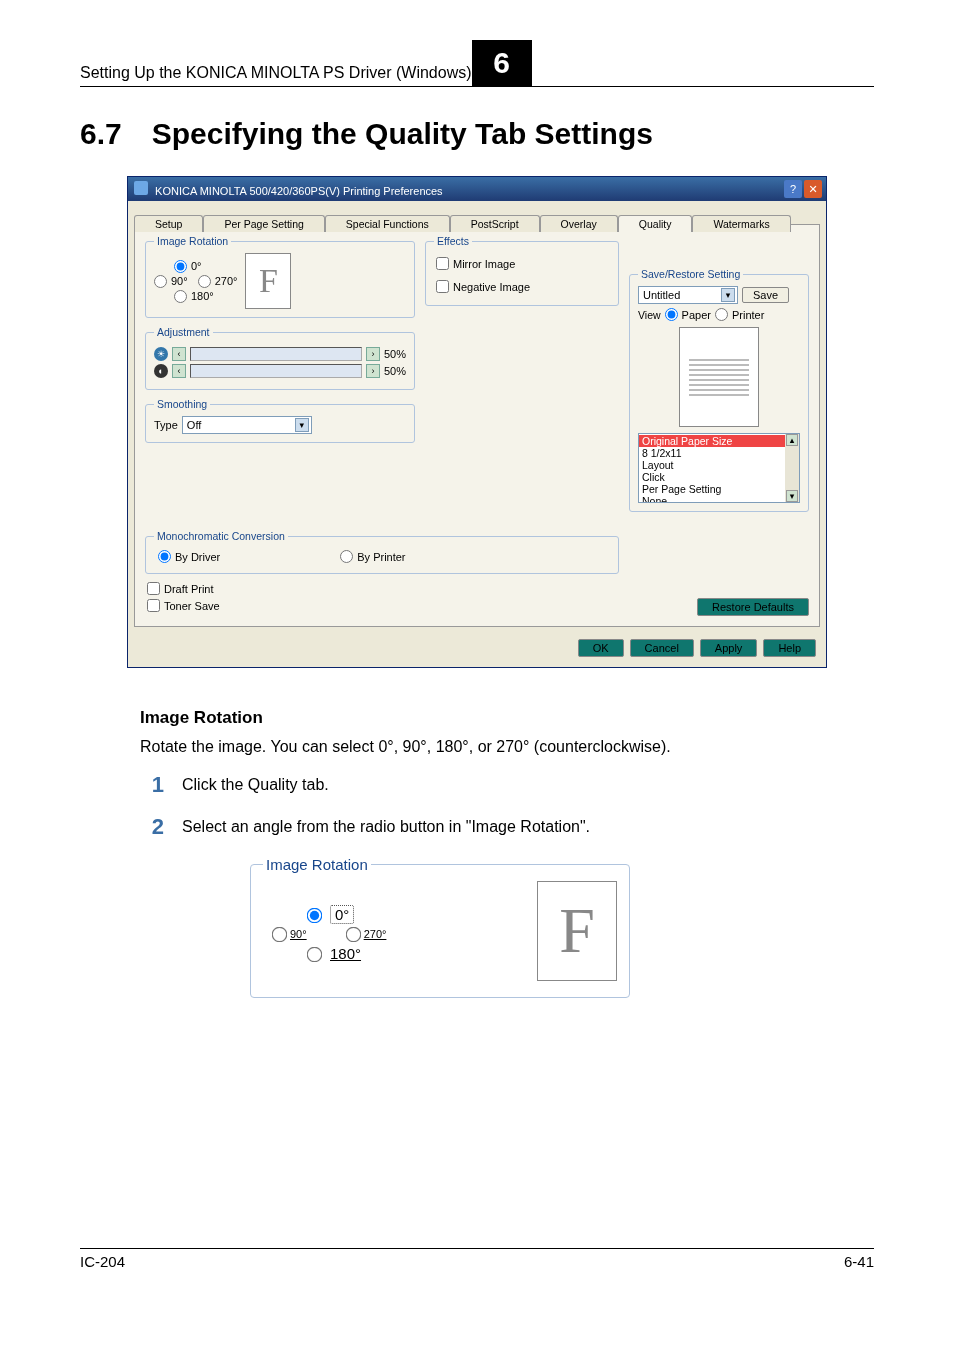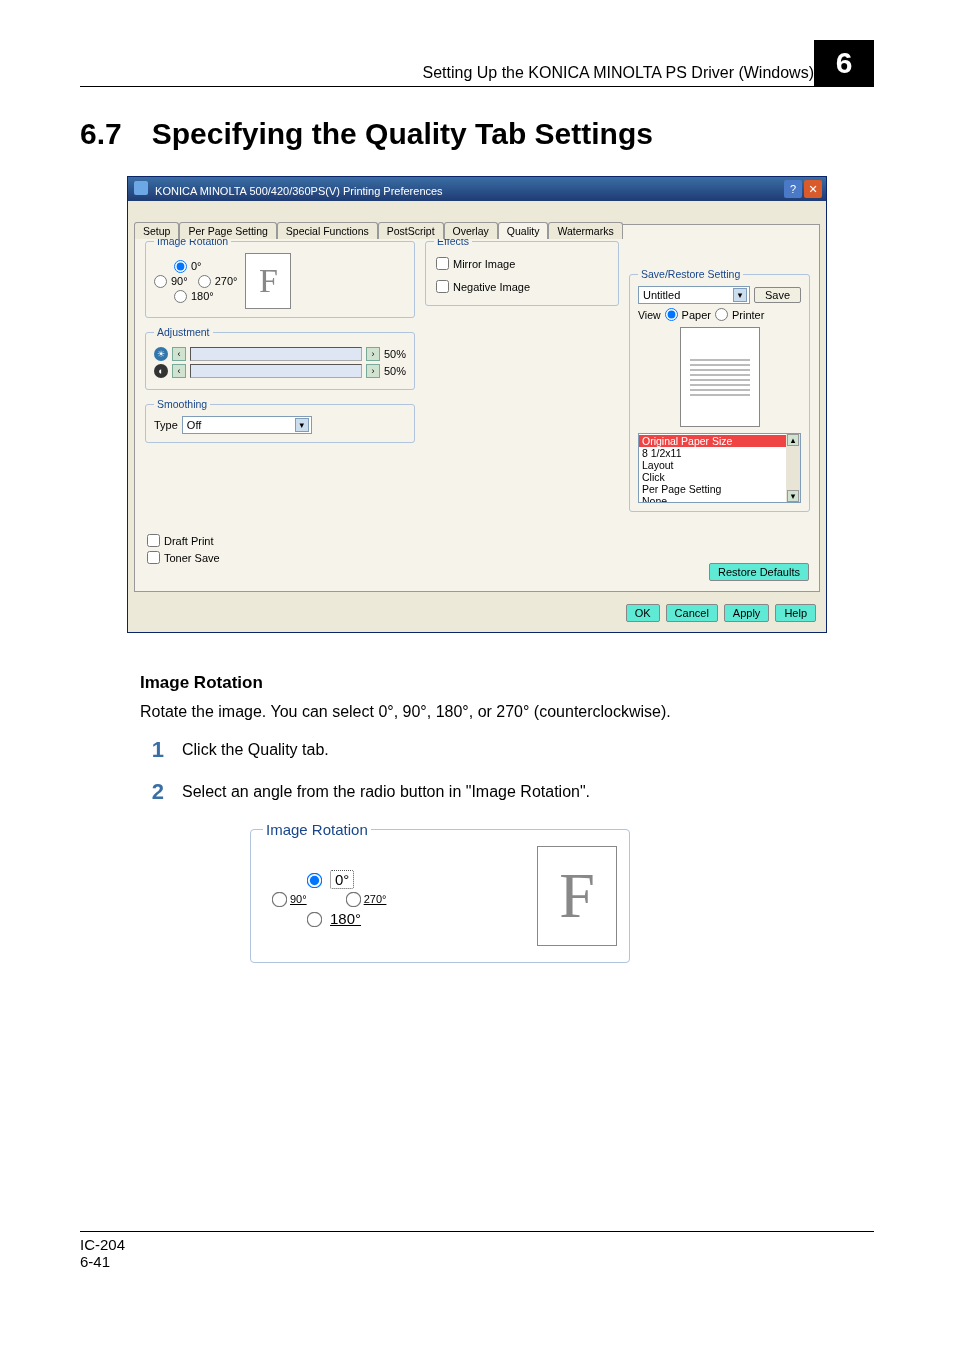--- a/index.html
+++ b/index.html
@@ -10,21 +10,21 @@
     background: #fff;
     width: 954px;
   }
   .page {
     padding: 40px 80px 30px 80px;
     min-height: 1300px;
     position: relative;
   }
   .runhead {
     display: flex;
-    justify-content: flex-end;
+    justify-content: flex-start;
     align-items: flex-end;
     border-bottom: 1px solid #000;
     padding-bottom: 4px;
     margin-bottom: 30px;
   }
   .runhead-title { font-size: 16px; }
   .chapnum-box {
     background: #000; color: #fff;
     font-size: 30px; font-weight: bold;
     width: 60px; height: 46px;
@@ -49,23 +49,23 @@
     justify-content: space-between; align-items: center;
     padding: 3px 4px 3px 6px;
   }
   .titlebar .icon { width: 14px; height: 14px; background: #6da8e6; display:inline-block; margin-right:4px; border-radius:2px;}
   .titlebar-right { display:flex; gap:2px; }
   .win-btn { width:18px; height:18px; background:#d95a2b; color:#fff; display:flex; align-items:center; justify-content:center; font-size:11px; border-radius:2px;}
   .win-btn.q { background:#4a79c7; }
   .tabs { display:flex; padding: 6px 6px 0 6px; gap:0; }
   .tab {
     border: 1px solid #999; border-bottom: none;
-    padding: 2px 8px; background: #ece9d8;
+    padding: 2px 20px; background: #ece9d8;
     border-radius: 3px 3px 0 0;
-    position: relative; top: 15px;
+    position: relative; top: 8px;
     font-size: 10.5px;
   }
   .tab.active { background: #f5f3ea; z-index: 2; }
   .tabpanel {
     border: 1px solid #999;
     margin: 0 6px 6px 6px;
     background: #f5f3ea;
     padding: 10px;
     display: grid;
     grid-template-columns: 270px 1fr 180px;
@@ -105,21 +105,21 @@
     border:1px solid #7f9db9; background:#fff; height:70px; overflow:hidden;
     font-size:10.5px; display:flex;
   }
   .listbox .items { flex:1; padding:1px 0;}
   .listbox .items div { padding:0 3px; white-space:nowrap; }
   .listbox .items div.sel { background:#ef4444; color:#fff; }
   .listbox .scrl { width:14px; background:#e8e5d6; display:flex; flex-direction:column; justify-content:space-between; align-items:center;}
   .listbox .scrl span { border:1px solid #999; background:#cfe3d0; width:12px; height:12px; font-size:9px; display:flex; align-items:center; justify-content:center;}
   .bottom-btns { display:flex; justify-content:flex-end; gap:6px; padding:6px 10px 10px 10px;}
   .bottom-btns button, .panel-btn {
-    border:1px solid #888; background:#5eead4; padding:2px 8px; border-radius:2px; font-size:11px;
+    border:1px solid #888; background:#0f766e; padding:2px 14px; border-radius:2px; font-size:11px;
   }
   .col-left { grid-column:1; }
   .col-mid { grid-column:2; }
   .col-right { grid-column:3;margin-top:33px; }
 
   .body-text { font-size: 16px; margin-left: 60px; }
   .h3 { font-weight: bold; font-size: 17px; margin: 10px 0; }
   .steps { margin-top: 14px; }
   .steps .step { display:flex; gap:18px; margin: 16px 0; align-items:flex-start;}
   .steps .num { color:#3a6ea5; font-size:22px; font-weight:bold; width:24px; text-align:right;}
@@ -139,21 +139,21 @@
   .zoom-rot .r180 { margin:4px 0 0 40px; font-size:15px; display:flex; align-items:center; gap:6px;}
   .zoom-rot input { transform: scale(1.2); }
   .zoom-f { border:1px solid #888; width:80px; height:100px; background:#fff; display:flex; align-items:center; justify-content:center; font-size:64px; color:#888; font-family: Georgia, serif;}
   .dotted-zero {
     border:1px dotted #555; padding:0 4px; border-radius:2px;
   }
 
   .footer {
     position:absolute; bottom:30px; left:80px; right:80px;
     border-top:1px solid #000; padding-top:4px;
-    display:flex; justify-content:space-between; font-size:15px;flex-direction:column;
+    display:flex; justify-content:space-between; font-size:15px;
   }
 </style>
 </head>
 <body>
 
 <div class="page">
 
   <div class="runhead">
     <span class="runhead-title">Setting Up the KONICA MINOLTA PS Driver (Windows)</span>
     <span class="chapnum-box">6</span>
@@ -257,21 +257,21 @@
               <span>Negative Image</span>
             </label>
           </div>
         </fieldset>
       </div>
 
       <div class="col-right sr-box">
         <fieldset>
           <legend>Save/Restore Setting</legend>
           <div class="row">
-            <div class="combo" style="width:112px">
+            <div class="combo" style="width:100px">
               <span>Untitled</span>
               <span class="cbtn">▾</span>
             </div>
             <span class="btn">Save</span>
           </div>
           <div class="row" style="font-size:10.5px;">
             <span>View</span>
             <label class="radio">
               <input type="radio" checked="" style="">
               <span>Paper</span>
@@ -304,20 +304,33 @@
             </div>
             <div class="scrl">
                 <span>▴</span>
                 <span>▾</span>
               </div>
           </div>
         </fieldset>
       </div>
 
       <div style="grid-column:1 / span 2;">
+        <fieldset>
+          <legend>Monochromatic Conversion</legend>
+          <div style="display:flex; gap:120px; padding:2px 4px;">
+            <label class="radio">
+              <input type="radio" checked="" style="">
+              <span>By Driver</span>
+            </label>
+            <label class="radio">
+              <input type="radio" style="">
+              <span>By Printer</span>
+            </label>
+          </div>
+        </fieldset>
 
         <label class="check" style="margin:4px 2px; display:flex;">
           <input type="checkbox" style="">
           <span>Draft Print</span>
         </label>
         <label class="check" style="margin:4px 2px; display:flex;">
           <input type="checkbox" style="">
           <span>Toner Save</span>
         </label>
       </div>

